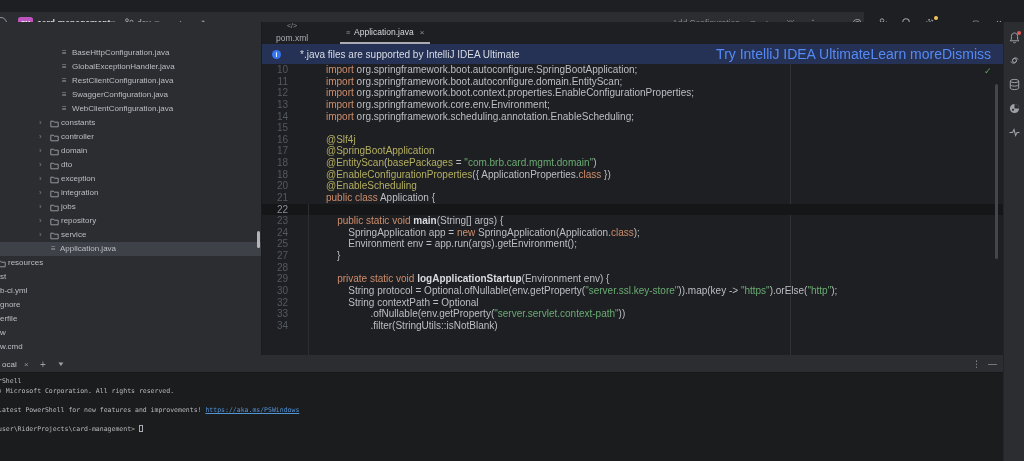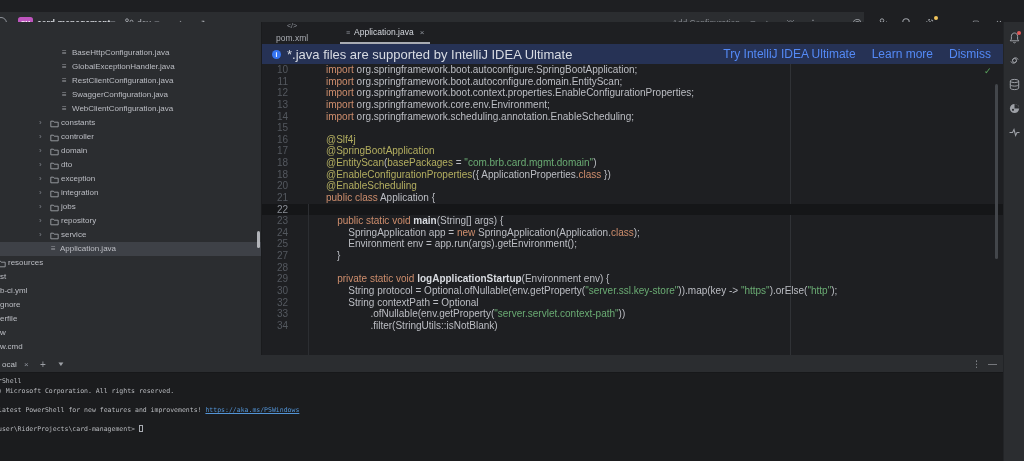--- a/index.html
+++ b/index.html
@@ -50,22 +50,22 @@
   #tab-pom { left:14px;flex-direction:column; }
   #tab-app { left:78px; border-bottom:2px solid #A9ACB2; padding:0 6px; }
   .tab-ic { font-size:7px; color:#8F939B; }
   #tab-pom .tab-lbl { font-size:8.5px; color:#A9ACB2; }
   #tab-app .tab-lbl { font-size:8.5px; color:#D5D8DE; }
   .tab-close { font-size:8px; color:#8F939B; margin-left:2px; }
 
   
   #banner { position:absolute; left:262px; top:44px; width:741px; height:20px; background:#263255; display:flex; align-items:center; padding:0 12px 0 10px; }
   #banner-info { width:9px; height:9px; border-radius:50%; background:#3574F0; color:#fff; font-size:6.5px; font-weight:bold; text-align:center; line-height:9px; flex:none; }
-  #banner-msg { font-size:13px; color:#D8DCE3; margin-left:6px; }
-  .banner-link { font-size:12px; color:#548AF7; margin-left:16px; }
+  #banner-msg { font-size:10px; color:#D8DCE3; margin-left:19px; }
+  .banner-link { font-size:14px; color:#548AF7; margin-left:0; }
   #banner-spacer { flex:1; }
 
   
   #code { position:absolute; left:262px; top:64px; width:741px; height:291px; background:#1E1F22; overflow:hidden; }
   #margin-guide { position:absolute; left:528px; top:0; bottom:0; width:1px; background:#303236; }
   .code-line { position:relative; height:11.64px; line-height:11.64px; font-family:Liberation Sans, sans-serif; font-size:10px; white-space:pre; padding-left:64px; }
   .code-line.caret { background:#151618; }
   .lnum { position:absolute; left:0; top:0; width:26px; text-align:right; color:#54585F; }
   .caret .lnum { color:#8A8E96; }
   .tok-k { color:#CF8E6D; } .tok-a { color:#B3AE60; } .tok-s { color:#6AAB73; }

